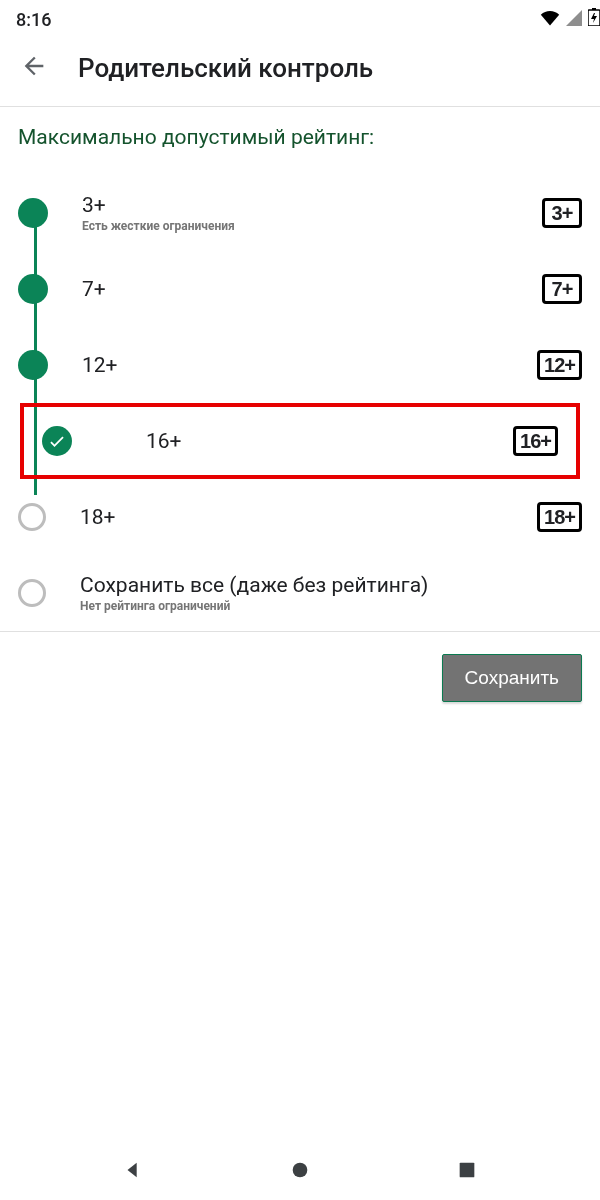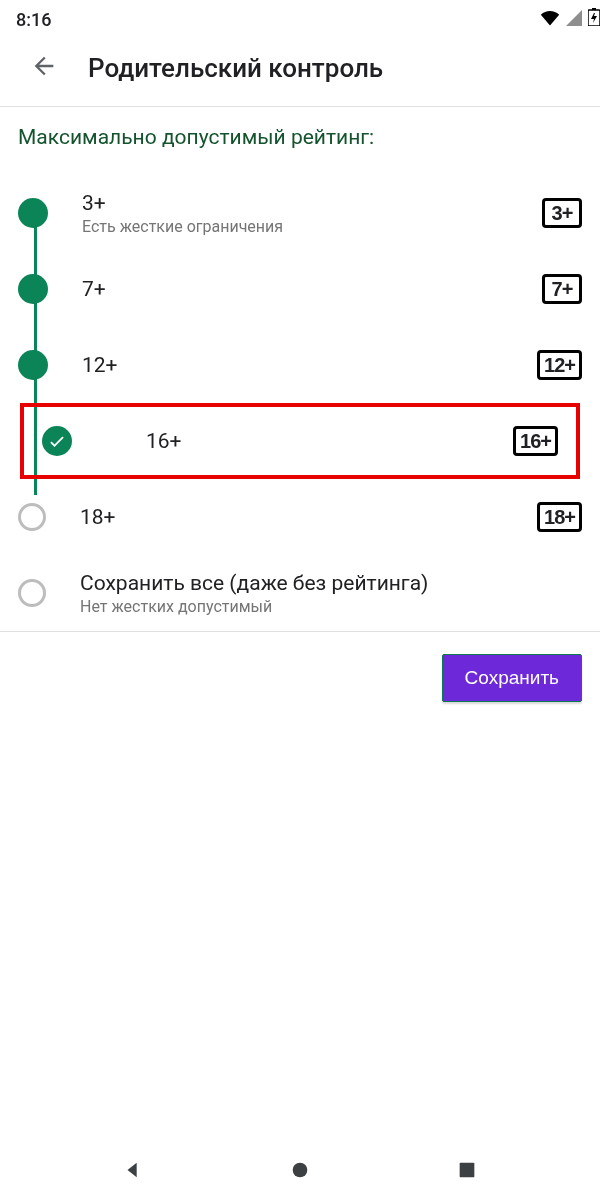--- a/index.html
+++ b/index.html
@@ -19,21 +19,20 @@
     padding: 8px 0 4px 16px;
     font-size: 18px;
     font-weight: 500;
   }
   .status-right { display: flex; gap: 6px; align-items: center; }
   .app-bar {
     display: flex;
     align-items: center;
     padding: 18px 20px 22px 20px;
     gap: 30px;
-    margin-left: 10px;
   }
   .back-icon svg { width: 28px; height: 28px; }
   .app-title { font-size: 26px; font-weight: 500; }
   .divider { height: 1px; background: #e0e0e0; }
   .section-label {
     padding: 18px 8px 16px 18px;
     font-size: 21px;
     color: #14532d;
   }
   .options { position: relative; padding-top: 10px; }
@@ -57,21 +56,21 @@
     display: flex; align-items: center; justify-content: center;
     flex-shrink: 0;
     z-index: 1;
   }
   .marker.filled { background: #0b8457; }
   .marker.checked { background: #0b8457; }
   .marker.empty { background: #fff; border: 3px solid #bdbdbd; width: 28px; height: 28px; }
   .marker.checked svg { width: 20px; height: 20px; display:block; }
   .opt-texts { margin-left: 34px; flex: 1; display:flex; flex-direction:column; gap:2px; }
   .opt-label { font-size: 21px; color: #202124; }
-  .opt-sub { font-size: 16px; color: #757575; }
+  .opt-sub { font-size: 12px; color: #757575; font-weight: bold; }
   .badge {
     border: 3px solid #000;
     border-radius: 4px;
     padding: 1px 4px;
     font-weight: 900;
     font-size: 20px;
     font-family: Arial, sans-serif;
     min-width: 40px;
     text-align: center;
     line-height: 1.1;
@@ -81,21 +80,21 @@
     border: 4px solid #e60000;
     margin: 0 20px;
     gap: 40px;
   }
   .save-wrap {
     display: flex;
     justify-content: flex-end;
     padding: 22px 18px 0 18px;
   }
   .save-btn {
-    background: #6d28d9;
+    background: #737373;
     color: #fff;
     font-size: 19px;
     padding: 12px 22px;
     border: 1px solid #0a7a50;
     cursor: pointer;
     border-radius: 2px;
     box-shadow: 0 2px 2px rgba(0,0,0,0.15);
   }
   .nav-bar {
     position: absolute;
@@ -192,21 +191,21 @@
     <div class="opt-texts">
       <div class="opt-label">18+</div>
     </div>
     <div class="badge">18+</div>
   </div>
 
   <div class="option-row">
     <div class="marker empty"></div>
     <div class="opt-texts">
       <div class="opt-label">Сохранить все (даже без рейтинга)</div>
-      <div class="opt-sub">Нет жестких допустимый</div>
+      <div class="opt-sub">Нет рейтинга ограничений</div>
     </div>
   </div>
 </div>
 
 <div class="divider"></div>
 
 <div class="save-wrap">
   <button class="save-btn">Сохранить</button>
 </div>
 

